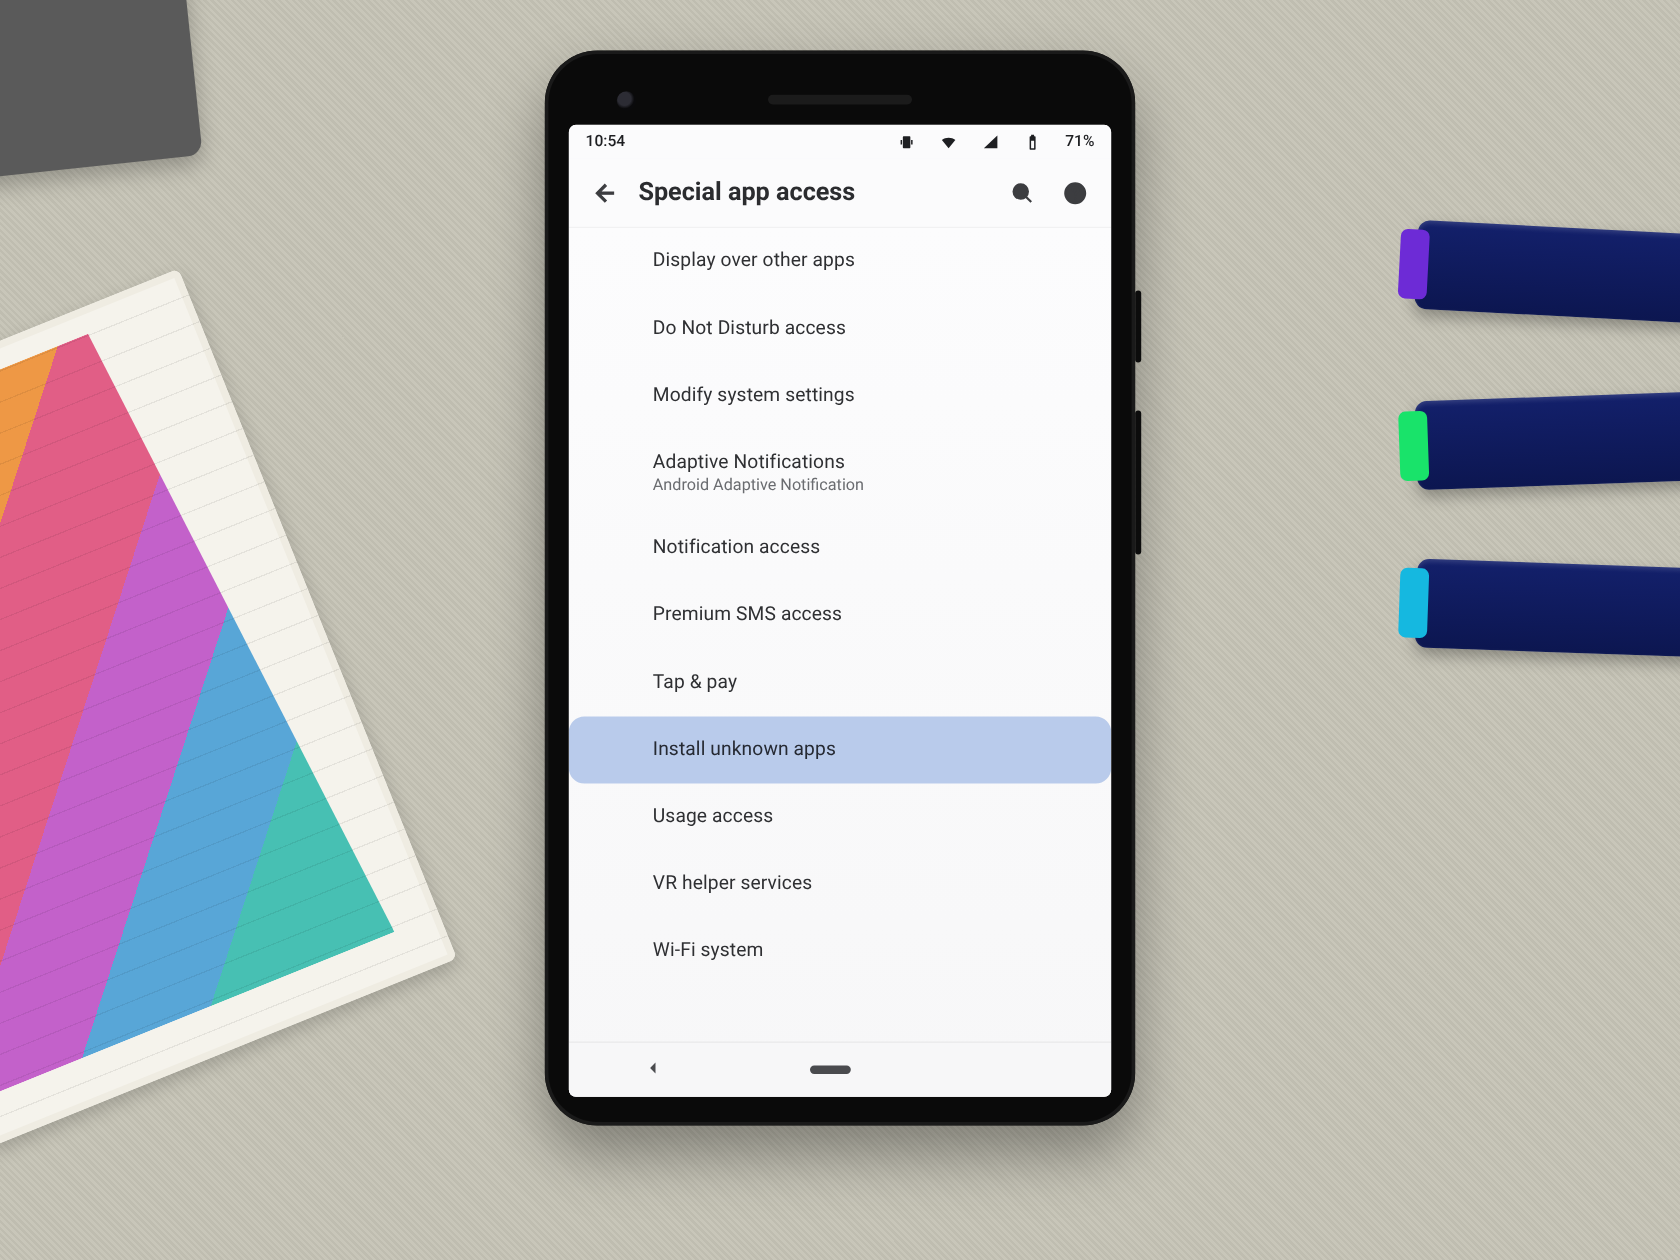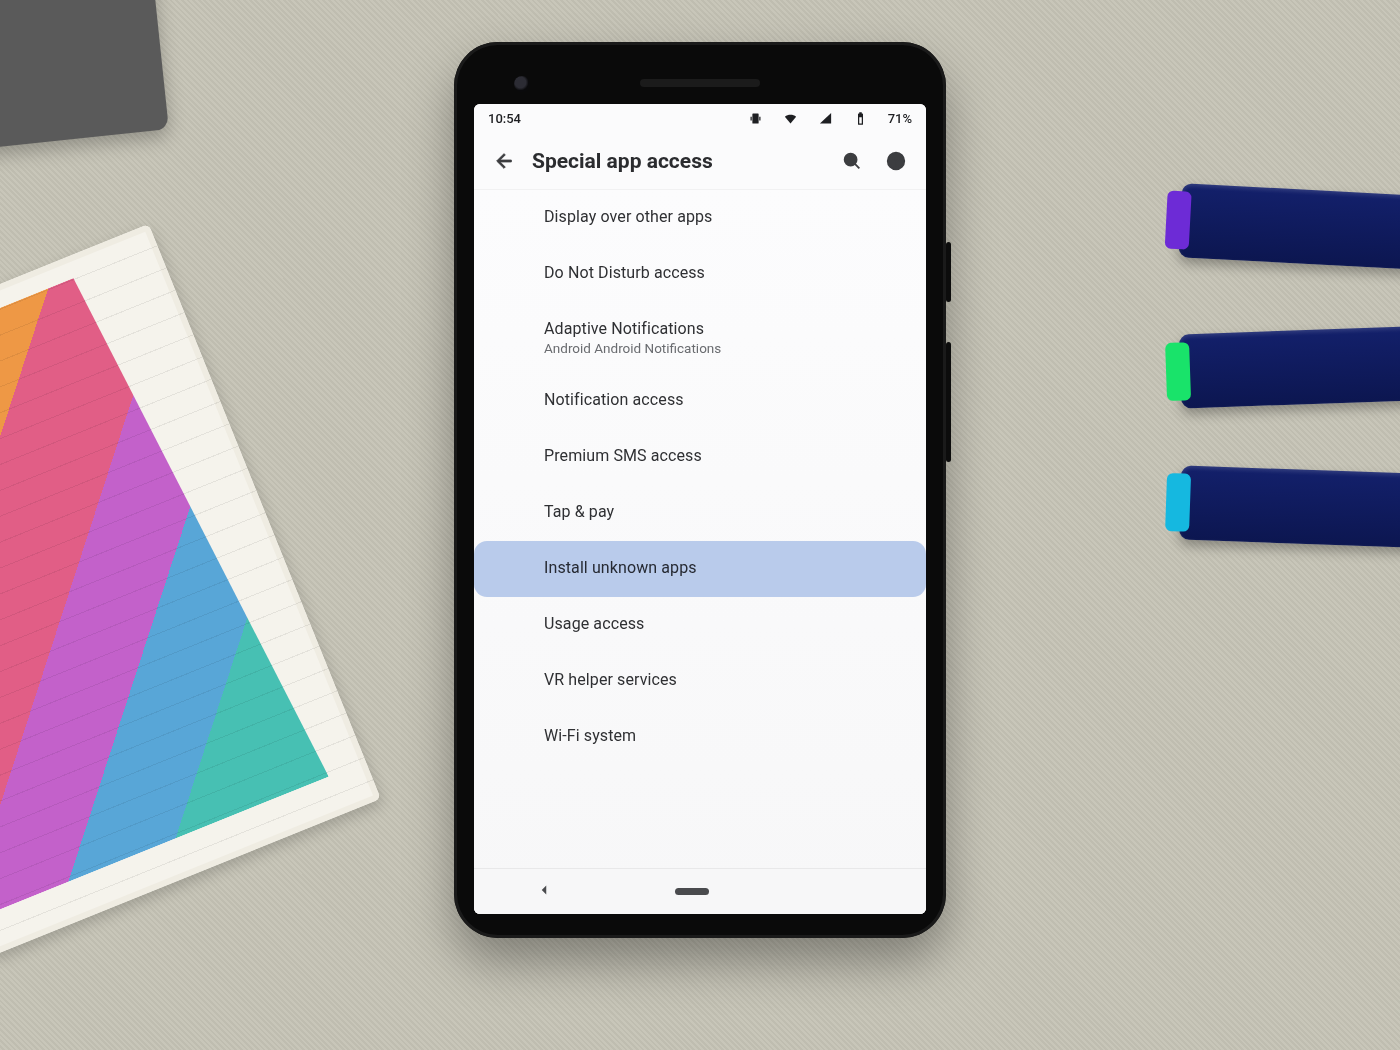--- a/index.html
+++ b/index.html
@@ -223,22 +223,25 @@
 
     <div class="list" id="settings-list">
 
       <div class="row">
           <div class="primary">Display over other apps</div>
         </div>
         <div class="row">
           <div class="primary">Do Not Disturb access</div>
         </div>
         <div class="row">
+          <div class="primary">Modify system settings</div>
+        </div>
+        <div class="row">
           <div class="primary">Adaptive Notifications</div>
-          <div class="secondary">Android Android Notifications</div>
+          <div class="secondary">Android Adaptive Notification</div>
         </div>
         <div class="row">
           <div class="primary">Notification access</div>
         </div>
         <div class="row">
           <div class="primary">Premium SMS access</div>
         </div>
         <div class="row">
           <div class="primary">Tap &amp; pay</div>
         </div>

